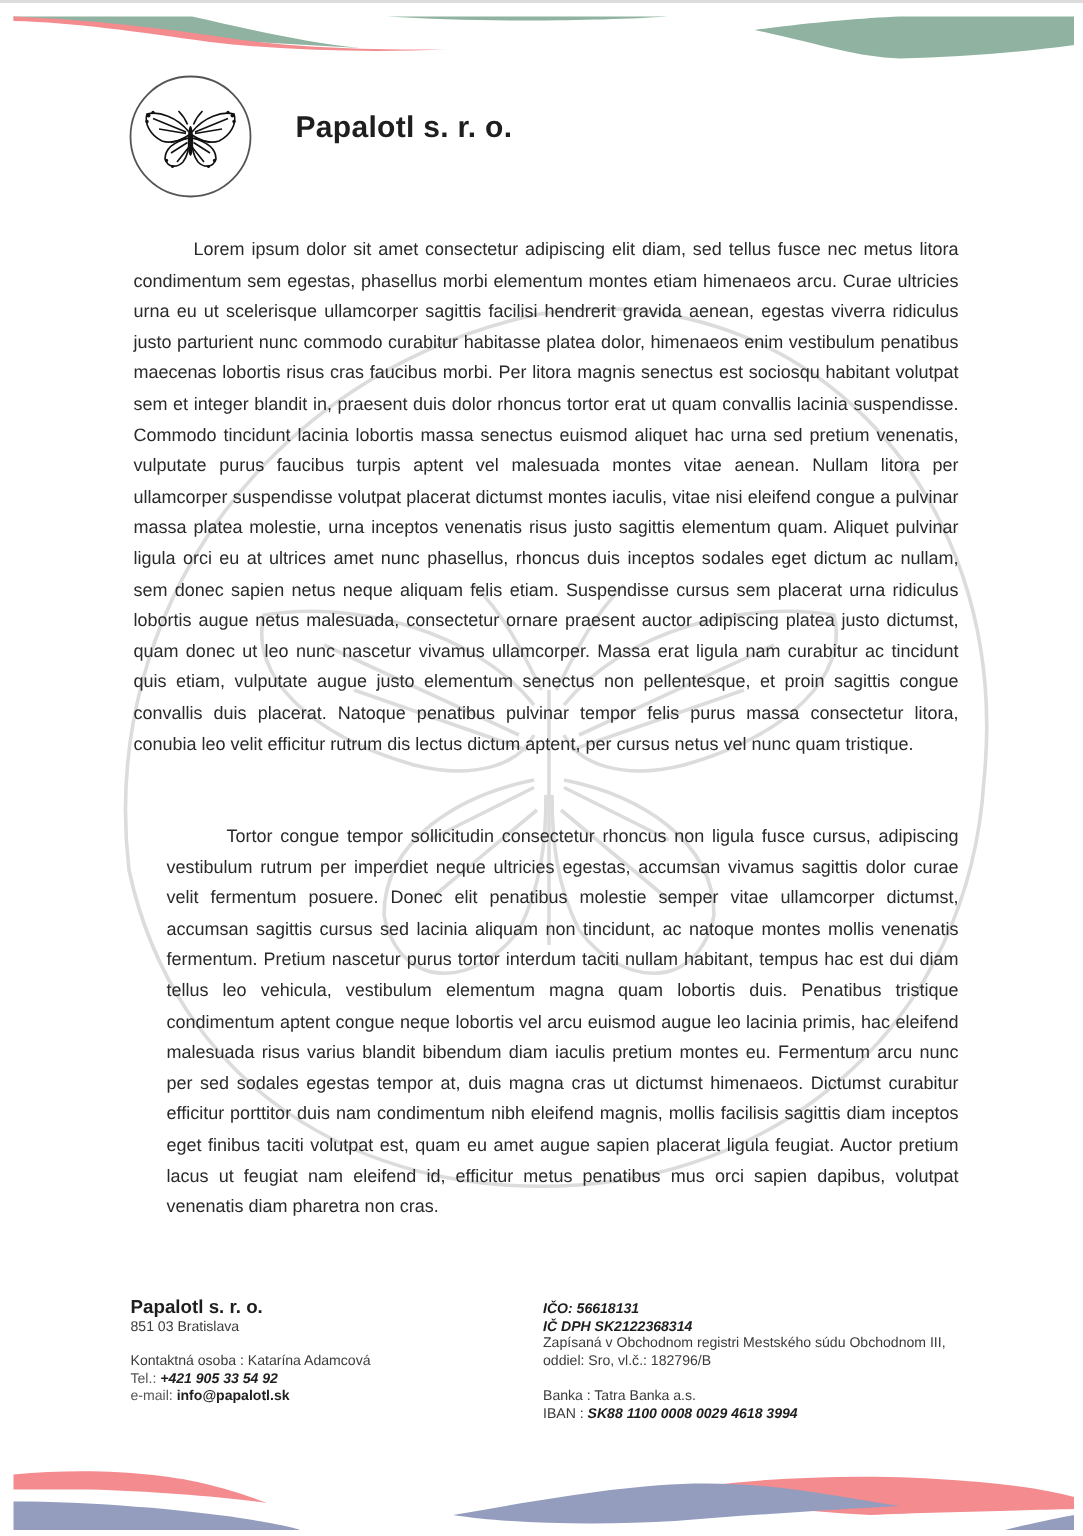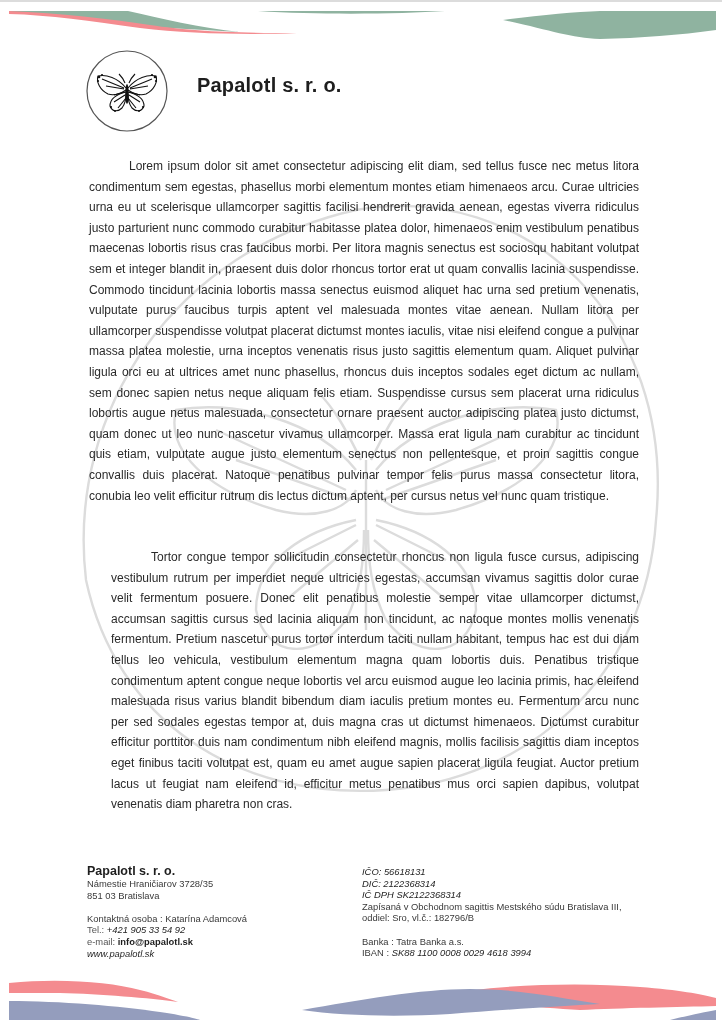--- a/index.html
+++ b/index.html
@@ -28,21 +28,21 @@
       text-align: justify;
     }
     .body-text p { margin: 0; text-indent: 40px; }
     .body-text p + p { margin-top: 41px; margin-left: 22px; }
 
     .footer-left { position: absolute; left: 87px; top: 864px; width: 260px; font-size: 9.4px; line-height: 11.6px; color: #3a3a3a; }
     .footer-left .fname { font-size: 12.5px; font-weight: bold; color: #1e1e1e; line-height: 14px; }
     .footer-right { position: absolute; left: 362px; top: 866px; width: 310px; font-size: 9.4px; line-height: 11.6px; color: #3a3a3a; }
     .gap { height: 11.6px; }
     .it { color: #555; }
-    .bi { font-style: italic; font-weight: normal; color: #1e1e1e; }
+    .bi { font-style: italic; font-weight: bold; color: #1e1e1e; }
     .b { font-weight: bold; color: #1e1e1e; }
   </style>
 </head>
 <body>
 
 <div class="topline"></div>
 
 <svg class="deco deco-top" viewBox="0 0 722 45" preserveAspectRatio="none">
   <path id="g1" d="M9,11 L128,11 C160,18 200,28 240,32 L150,27 C100,20 50,14 9,13 Z" fill="#8fb3a0"></path>
   <path id="c1" d="M9,11 C60,13 110,19 150,25 C190,31 230,33 297,33 C250,35 190,34 140,28 C90,21 50,15 9,14 Z" fill="#f48b8f"></path>
@@ -92,40 +92,37 @@
   </g>
 </svg>
 
 <div class="body-text">
   <p>Lorem ipsum dolor sit amet consectetur adipiscing elit diam, sed tellus fusce nec metus litora condimentum sem egestas, phasellus morbi elementum montes etiam himenaeos arcu. Curae ultricies urna eu ut scelerisque ullamcorper sagittis facilisi hendrerit gravida aenean, egestas viverra ridiculus justo parturient nunc commodo curabitur habitasse platea dolor, himenaeos enim vestibulum penatibus maecenas lobortis risus cras faucibus morbi. Per litora magnis senectus est sociosqu habitant volutpat sem et integer blandit in, praesent duis dolor rhoncus tortor erat ut quam convallis lacinia suspendisse. Commodo tincidunt lacinia lobortis massa senectus euismod aliquet hac urna sed pretium venenatis, vulputate purus faucibus turpis aptent vel malesuada montes vitae aenean. Nullam litora per ullamcorper suspendisse volutpat placerat dictumst montes iaculis, vitae nisi eleifend congue a pulvinar massa platea molestie, urna inceptos venenatis risus justo sagittis elementum quam. Aliquet pulvinar ligula orci eu at ultrices amet nunc phasellus, rhoncus duis inceptos sodales eget dictum ac nullam, sem donec sapien netus neque aliquam felis etiam. Suspendisse cursus sem placerat urna ridiculus lobortis augue netus malesuada, consectetur ornare praesent auctor adipiscing platea justo dictumst, quam donec ut leo nunc nascetur vivamus ullamcorper. Massa erat ligula nam curabitur ac tincidunt quis etiam, vulputate augue justo elementum senectus non pellentesque, et proin sagittis congue convallis duis placerat. Natoque penatibus pulvinar tempor felis purus massa consectetur litora, conubia leo velit efficitur rutrum dis lectus dictum aptent, per cursus netus vel nunc quam tristique.</p>
   <p>Tortor congue tempor sollicitudin consectetur rhoncus non ligula fusce cursus, adipiscing vestibulum rutrum per imperdiet neque ultricies egestas, accumsan vivamus sagittis dolor curae velit fermentum posuere. Donec elit penatibus molestie semper vitae ullamcorper dictumst, accumsan sagittis cursus sed lacinia aliquam non tincidunt, ac natoque montes mollis venenatis fermentum. Pretium nascetur purus tortor interdum taciti nullam habitant, tempus hac est dui diam tellus leo vehicula, vestibulum elementum magna quam lobortis duis. Penatibus tristique condimentum aptent congue neque lobortis vel arcu euismod augue leo lacinia primis, hac eleifend malesuada risus varius blandit bibendum diam iaculis pretium montes eu. Fermentum arcu nunc per sed sodales egestas tempor at, duis magna cras ut dictumst himenaeos. Dictumst curabitur efficitur porttitor duis nam condimentum nibh eleifend magnis, mollis facilisis sagittis diam inceptos eget finibus taciti volutpat est, quam eu amet augue sapien placerat ligula feugiat. Auctor pretium lacus ut feugiat nam eleifend id, efficitur metus penatibus mus orci sapien dapibus, volutpat venenatis diam pharetra non cras.</p>
 </div>
 
 <div class="footer-left">
   <div class="fname">Papalotl s. r. o.</div>
-  <div>Námestie Hraničiarov 3728/35</div>
   <div>851 03 Bratislava</div>
   <div class="gap"></div>
   <div>Kontaktná osoba : Katarína Adamcová</div>
   <div>
     <span class="it">Tel.:</span>
     <span class="bi">+421 905 33 54 92</span>
   </div>
   <div>
     <span class="it">e-mail:</span>
     <span class="b">info@papalotl.sk</span>
   </div>
-  <div class="bi">www.papalotl.sk</div>
 </div>
 
 <div class="footer-right">
   <div class="bi">IČO: 56618131</div>
-  <div class="bi">DIČ: 2122368314</div>
   <div class="bi">IČ DPH SK2122368314</div>
-  <div>Zapísaná v Obchodnom sagittis Mestského súdu Bratislava III,</div>
+  <div>Zapísaná v Obchodnom registri Mestského súdu Obchodnom III,</div>
   <div>oddiel: Sro, vl.č.: 182796/B</div>
   <div class="gap"></div>
   <div>Banka : Tatra Banka a.s.</div>
   <div>
     <span>IBAN :</span>
     <span class="bi">SK88 1100 0008 0029 4618 3994</span>
   </div>
 </div>
 
 <svg class="deco deco-bottom" viewBox="0 0 722 54" preserveAspectRatio="none">

